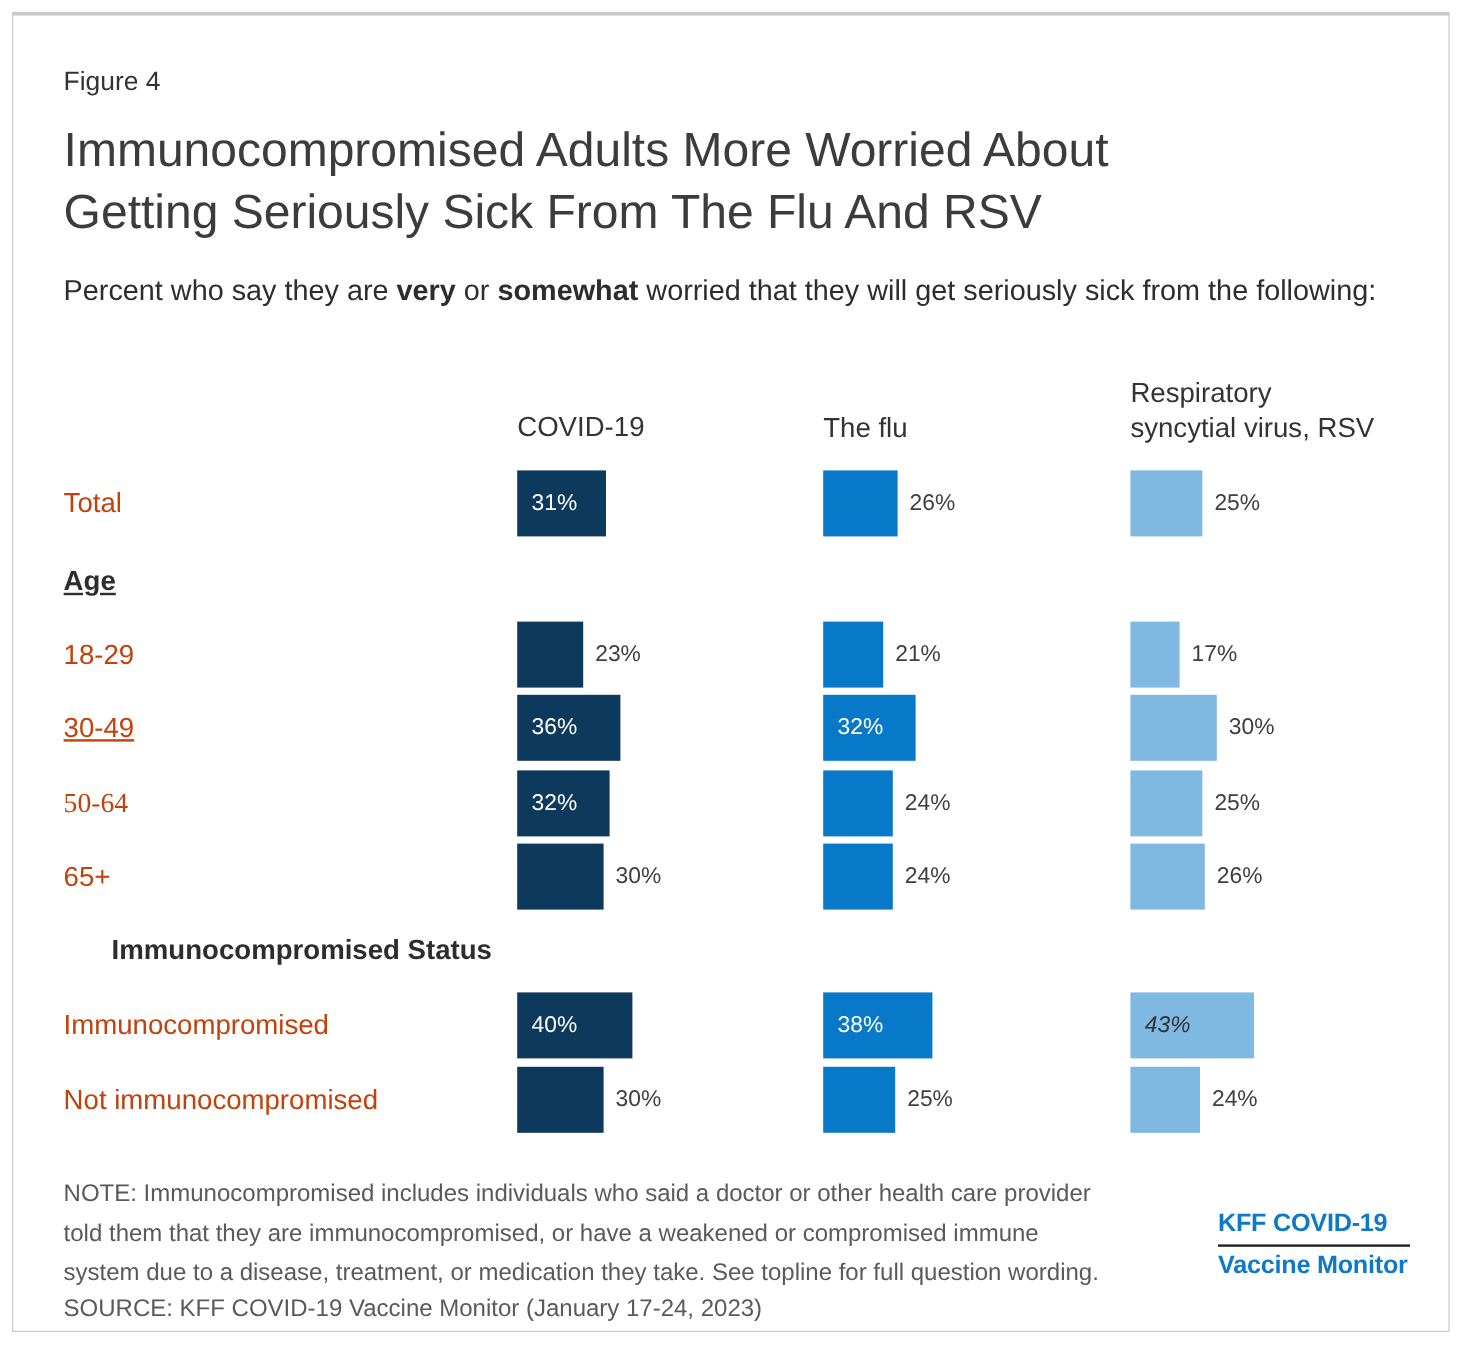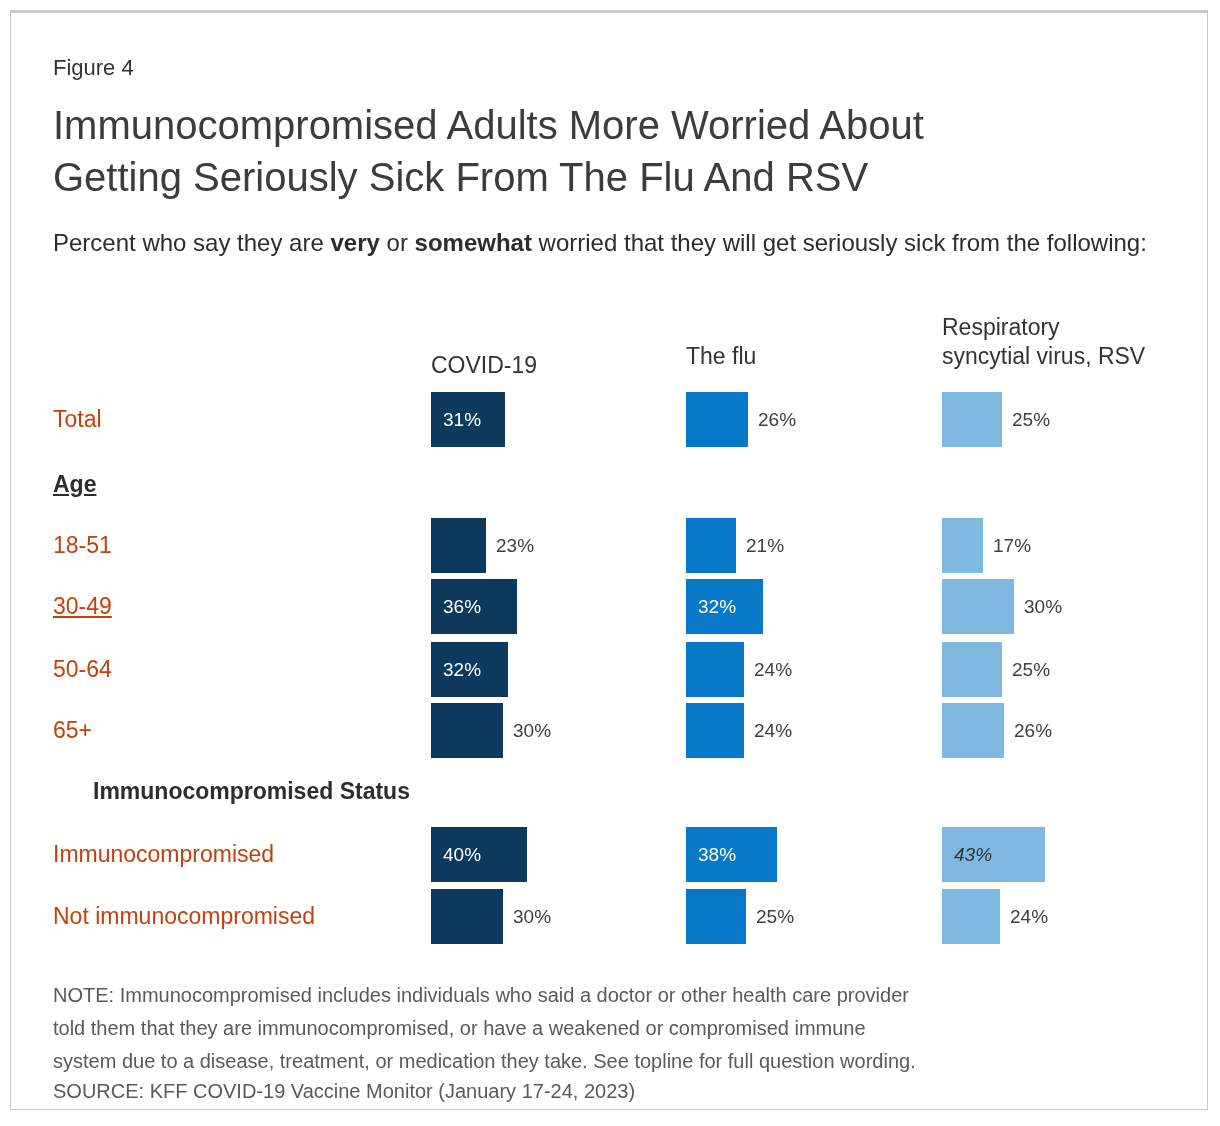--- a/index.html
+++ b/index.html
@@ -67,48 +67,48 @@
 
 <div class="canvas">
   <div class="card">
 
     <div class="abs figure-label">Figure 4</div>
 
     <div class="abs title">Immunocompromised Adults More Worried About Getting Seriously Sick From The Flu And RSV</div>
 
     <div class="abs subtitle"><span>Percent who say they are </span><b>very</b><span> or </span><b>somewhat</b><span> worried that they will get seriously sick from the following:</span></div>
 
-    <div class="abs col-header" style="left:420px;top:338px;">COVID-19</div>
+    <div class="abs col-header" style="left:420px;top:328px;">COVID-19</div>
     <div class="abs col-header" style="left:675px;top:329px;">The flu</div>
     <div class="abs col-header" style="left:931px;top:300px;width:210px;">Respiratory syncytial virus, RSV</div>
 
     <div id="chart-rows">
         <div class="abs row-label" style="top: 379px;">Total</div>
         <div class="abs bar" style="left: 420px; top: 379px; width: 74px; background: rgb(13, 58, 92);"></div>
         <div class="abs bar-value" style="top: 379px; left: 432px; color: rgb(255, 255, 255);">31%</div>
         <div class="abs bar" style="left: 675px; top: 379px; width: 62px; background: rgb(8, 120, 200);"></div>
         <div class="abs bar-value" style="top: 379px; left: 747px; color: rgb(63, 63, 63);">26%</div>
         <div class="abs bar" style="left: 931px; top: 379px; width: 60px; background: rgb(127, 185, 225);"></div>
         <div class="abs bar-value" style="top: 379px; left: 1001px; color: rgb(63, 63, 63);">25%</div>
         <div class="abs section-header" style="top: 458px; text-decoration: underline;">Age</div>
-        <div class="abs row-label" style="top: 505px;">18-51</div>
+        <div class="abs row-label" style="top: 505px;">18-29</div>
         <div class="abs bar" style="left: 420px; top: 505px; width: 55px; background: rgb(13, 58, 92);"></div>
         <div class="abs bar-value" style="top: 505px; left: 485px; color: rgb(63, 63, 63);">23%</div>
         <div class="abs bar" style="left: 675px; top: 505px; width: 50px; background: rgb(8, 120, 200);"></div>
         <div class="abs bar-value" style="top: 505px; left: 735px; color: rgb(63, 63, 63);">21%</div>
         <div class="abs bar" style="left: 931px; top: 505px; width: 41px; background: rgb(127, 185, 225);"></div>
         <div class="abs bar-value" style="top: 505px; left: 982px; color: rgb(63, 63, 63);">17%</div>
         <div class="abs row-label" style="top: 566px; text-decoration: underline;">30-49</div>
         <div class="abs bar" style="left: 420px; top: 566px; width: 86px; background: rgb(13, 58, 92);"></div>
         <div class="abs bar-value" style="top: 566px; left: 432px; color: rgb(255, 255, 255);">36%</div>
         <div class="abs bar" style="left: 675px; top: 566px; width: 77px; background: rgb(8, 120, 200);"></div>
         <div class="abs bar-value" style="top: 566px; left: 687px; color: rgb(255, 255, 255);">32%</div>
         <div class="abs bar" style="left: 931px; top: 566px; width: 72px; background: rgb(127, 185, 225);"></div>
         <div class="abs bar-value" style="top: 566px; left: 1013px; color: rgb(63, 63, 63);">30%</div>
-        <div class="abs row-label" style="top: 629px;">50-64</div>
+        <div class="abs row-label" style="top: 629px; font-family: Liberation Serif, serif;">50-64</div>
         <div class="abs bar" style="left: 420px; top: 629px; width: 77px; background: rgb(13, 58, 92);"></div>
         <div class="abs bar-value" style="top: 629px; left: 432px; color: rgb(255, 255, 255);">32%</div>
         <div class="abs bar" style="left: 675px; top: 629px; width: 58px; background: rgb(8, 120, 200);"></div>
         <div class="abs bar-value" style="top: 629px; left: 743px; color: rgb(63, 63, 63);">24%</div>
         <div class="abs bar" style="left: 931px; top: 629px; width: 60px; background: rgb(127, 185, 225);"></div>
         <div class="abs bar-value" style="top: 629px; left: 1001px; color: rgb(63, 63, 63);">25%</div>
         <div class="abs row-label" style="top: 690px;">65+</div>
         <div class="abs bar" style="left: 420px; top: 690px; width: 72px; background: rgb(13, 58, 92);"></div>
         <div class="abs bar-value" style="top: 690px; left: 502px; color: rgb(63, 63, 63);">30%</div>
         <div class="abs bar" style="left: 675px; top: 690px; width: 58px; background: rgb(8, 120, 200);"></div>
@@ -130,15 +130,20 @@
         <div class="abs bar-value" style="top: 876px; left: 745px; color: rgb(63, 63, 63);">25%</div>
         <div class="abs bar" style="left: 931px; top: 876px; width: 58px; background: rgb(127, 185, 225);"></div>
         <div class="abs bar-value" style="top: 876px; left: 999px; color: rgb(63, 63, 63);">24%</div>
       </div>
 
     <div class="abs note">NOTE: Immunocompromised includes individuals who said a doctor or other health care provider
 told them that they are immunocompromised, or have a weakened or compromised immune
 system due to a disease, treatment, or medication they take. See topline for full question wording.</div>
     <div class="abs source">SOURCE: KFF COVID-19 Vaccine Monitor (January 17-24, 2023)</div>
 
+    <div class="abs logo">
+      <div class="logo-line" style="color: rgb(13, 121, 200);">KFF COVID-19</div>
+      <div class="logo-divider"></div>
+      <div class="logo-line" style="color: rgb(13, 121, 200);">Vaccine Monitor</div>
+    </div>
 
   </div>
 </div>
 
 </body></html>

